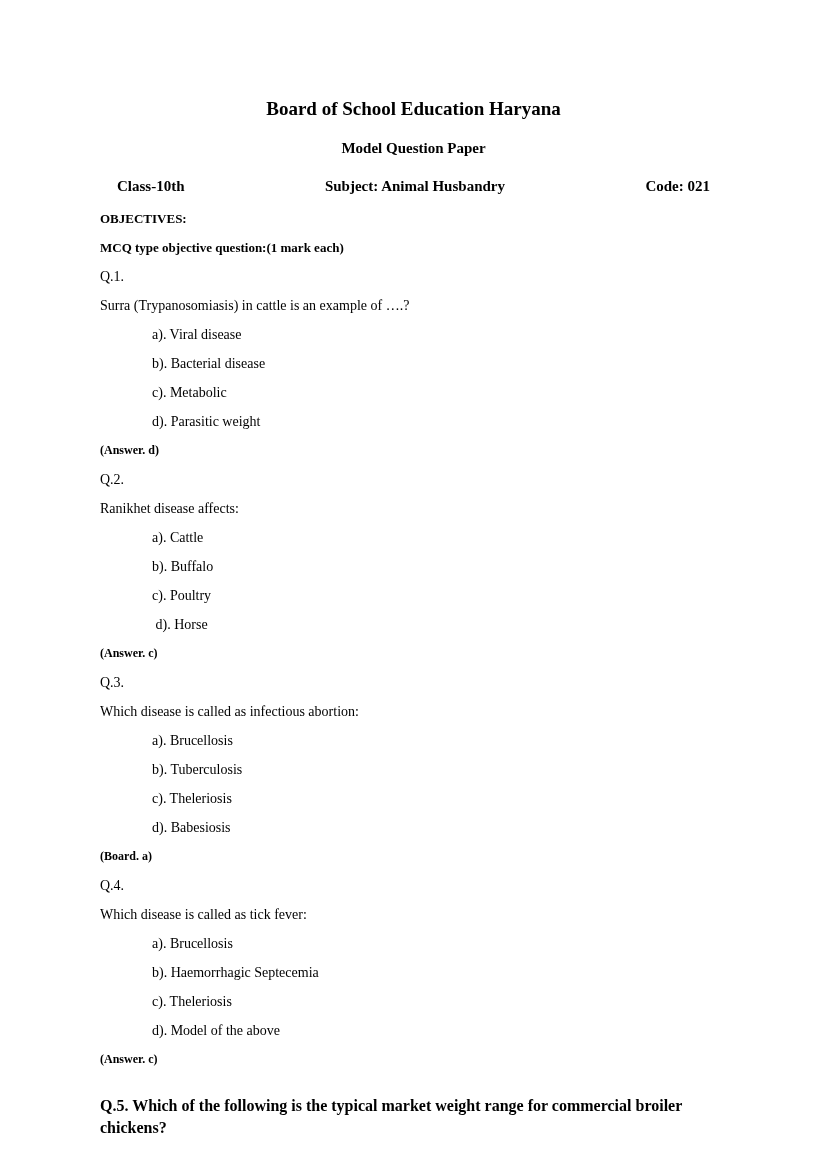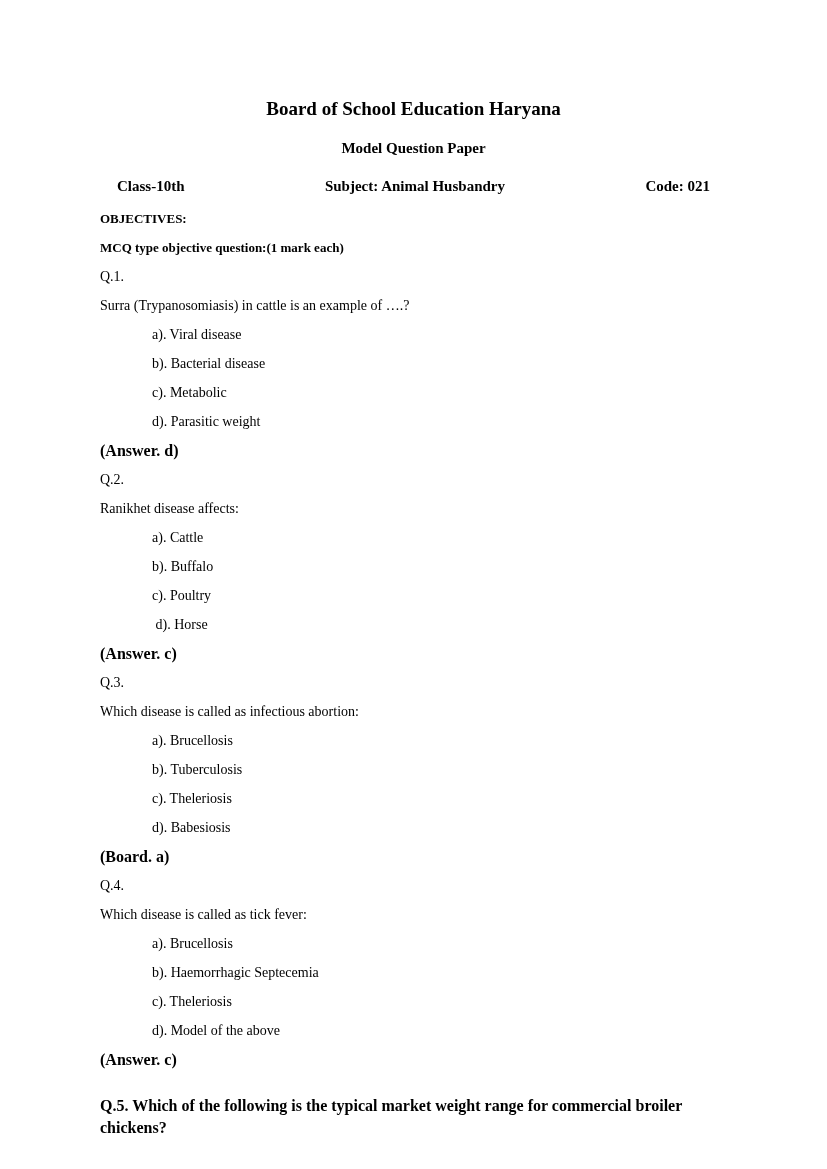--- a/index.html
+++ b/index.html
@@ -61,21 +61,21 @@
   .q-text {
     flex: 1;
   }
   .option {
     margin-left: 52px;
     line-height: 29px;
     white-space: pre-wrap;
   }
   .answer {
     font-weight: bold;
-    font-size: 16px;
+    font-size: 12px;
     line-height: 29px;
   }
   .q5 {
     margin-top: 21px;
     font-weight: bold;
     font-size: 16px;
     line-height: 22px;
     max-width: 620px;
   }
 </style>

